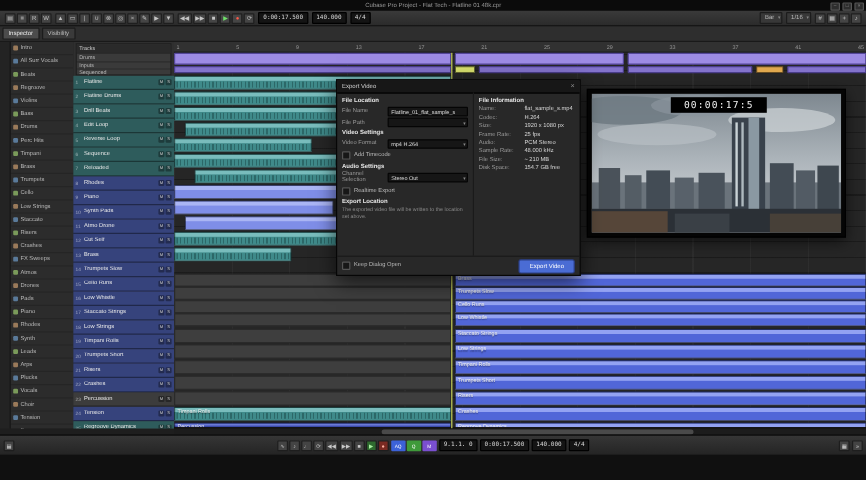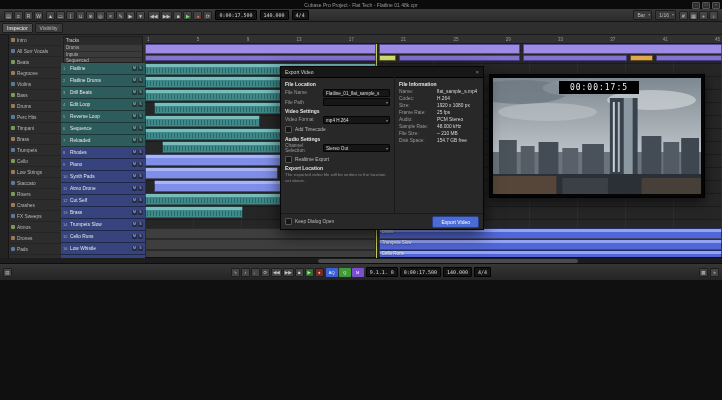--- a/index.html
+++ b/index.html
@@ -1,16 +1,16 @@
 <!DOCTYPE html>
 <html><head>
 <meta charset="utf-8">
 <style>
   html,body{margin:0;padding:0;background:#101010}
-  .app{position:relative;width:722px;height:280px;background:#1e1e1e;overflow:hidden;
+  .app{position:relative;width:722px;height:379px;background:#1e1e1e;overflow:hidden;
        font-family:"Liberation Sans",sans-serif;color:#cfcfcf;-webkit-font-smoothing:antialiased}
 
   
   .titlebar{position:absolute;top:0;left:0;right:0;height:9px;background:#0b0b0b;
             display:flex;align-items:center;justify-content:center;font-size:5px;color:#9a9a9a}
   .win-controls{position:absolute;right:2px;top:2px;display:flex;gap:2px}
   .win-dot{width:6px;height:5px;background:#2e2e2e;border:1px solid #555;border-radius:1px;
            font-size:4px;line-height:4px;text-align:center;color:#999}
 
   

